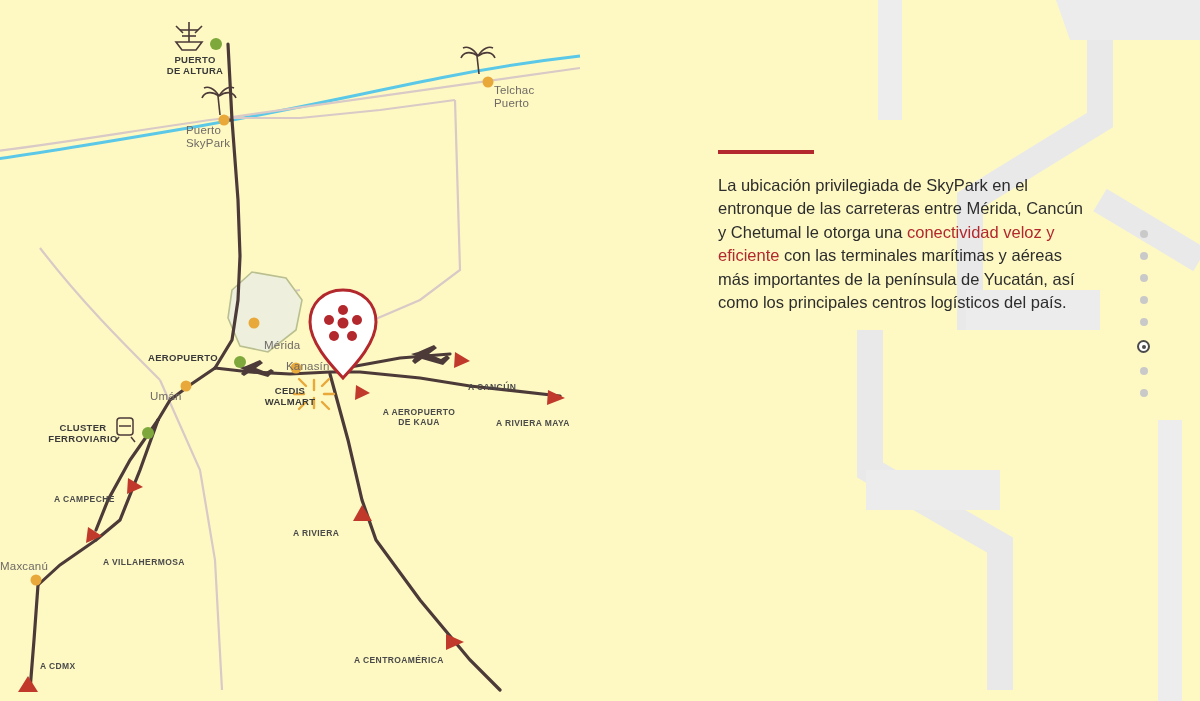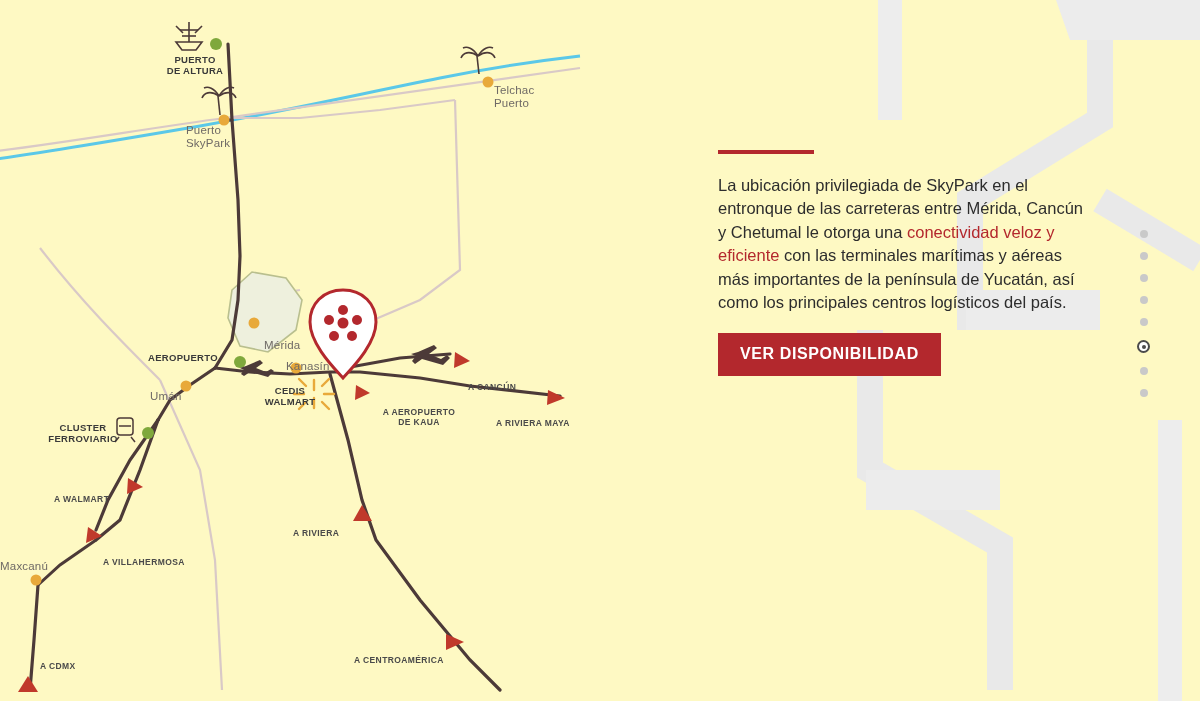--- a/index.html
+++ b/index.html
@@ -314,21 +314,21 @@
     <div class="map-label route" style="left:468px; top:371px;">
       <span>A CANCÚN</span>
     </div>
     <div class="map-label route center" style="left:372px; top:396px; width:94px;">
       <span>A AEROPUERTO</span><br><span>DE KAUA</span>
     </div>
     <div class="map-label route" style="left:496px; top:407px;">
       <span>A RIVIERA MAYA</span>
     </div>
     <div class="map-label route" style="left:54px; top:483px;">
-      <span>A WALMART</span>
+      <span>A CAMPECHE</span>
     </div>
     <div class="map-label route" style="left:103px; top:546px;">
       <span>A VILLAHERMOSA</span>
     </div>
     <div class="map-label route" style="left:293px; top:517px;">
       <span>A RIVIERA</span>
     </div>
     <div class="map-label route" style="left:40px; top:650px;">
       <span>A CDMX</span>
     </div>
@@ -337,21 +337,20 @@
     </div>
   </div>
 
   <div class="content">
     <div class="rule"></div>
 
     <p class="body-text">
       <span>La ubicación privilegiada de SkyPark en el entronque de las carreteras entre Mérida, Cancún y Chetumal le otorga una </span><span class="hl">conectividad veloz y eficiente</span><span> con las terminales marítimas y aéreas más importantes de la península de Yucatán, así como los principales centros logísticos del país.</span>
     </p>
 
-    <button class="cta">VER DISPONIBILIDAD</button>
   </div>
 
   <div class="dots">
     <span class="dot"></span>
     <span class="dot"></span>
     <span class="dot"></span>
     <span class="dot"></span>
     <span class="dot"></span>
     <span class="dot active"></span>
     <span class="dot"></span>

